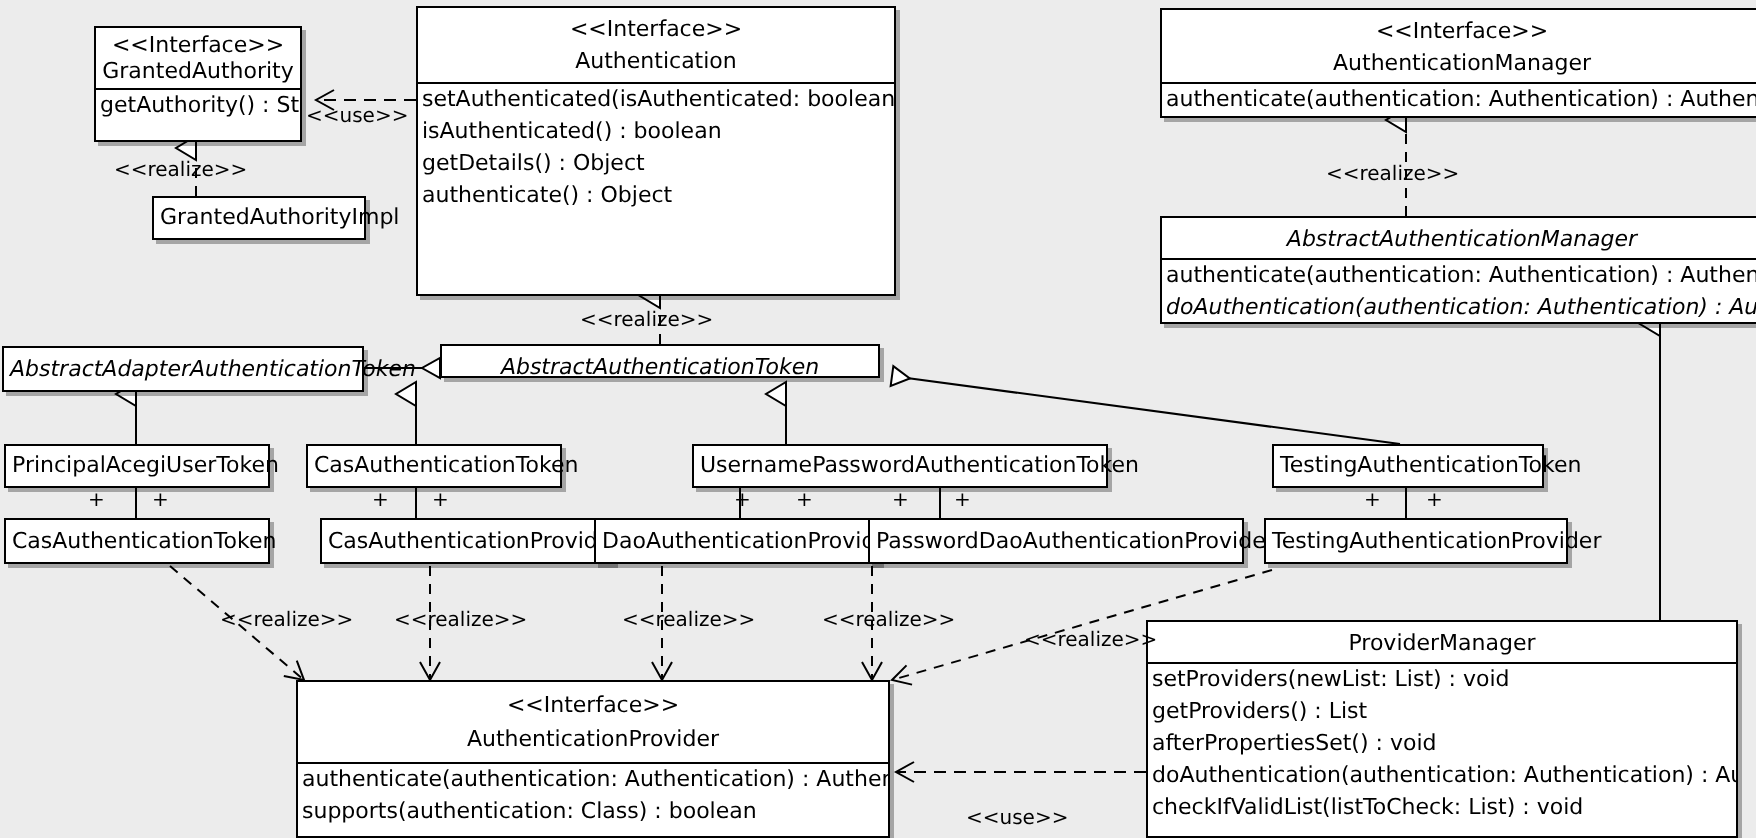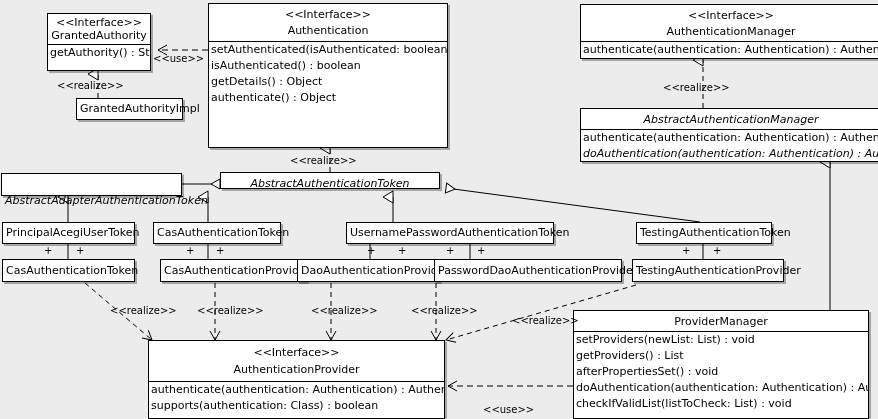--- a/index.html
+++ b/index.html
@@ -194,21 +194,21 @@
     <div class="uml-header" style="padding-top:4px; padding-bottom:3px;">
       <span class="uml-title abstract">AbstractAuthenticationManager</span>
     </div>
     <div class="uml-compartment">
       <div class="uml-member">authenticate(authentication: Authentication) : Authentication</div>
       <div class="uml-member abstract">doAuthentication(authentication: Authentication) : Authentication</div>
     </div>
   </div>
 
   <div class="uml-box" style="left:1px; top:173px; width:181px; height:23px;">
-    <div class="uml-header" style="padding-top:20px;">
+    <div class="uml-header" style="padding-top:4px;">
       <span class="uml-title abstract">AbstractAdapterAuthenticationToken</span>
     </div>
   </div>
 
   <div class="uml-box" style="left:220px; top:172px; width:220px; height:17px;">
     <div class="uml-header" style="padding-top:4px;">
       <span class="uml-title abstract">AbstractAuthenticationToken</span>
     </div>
   </div>
 

